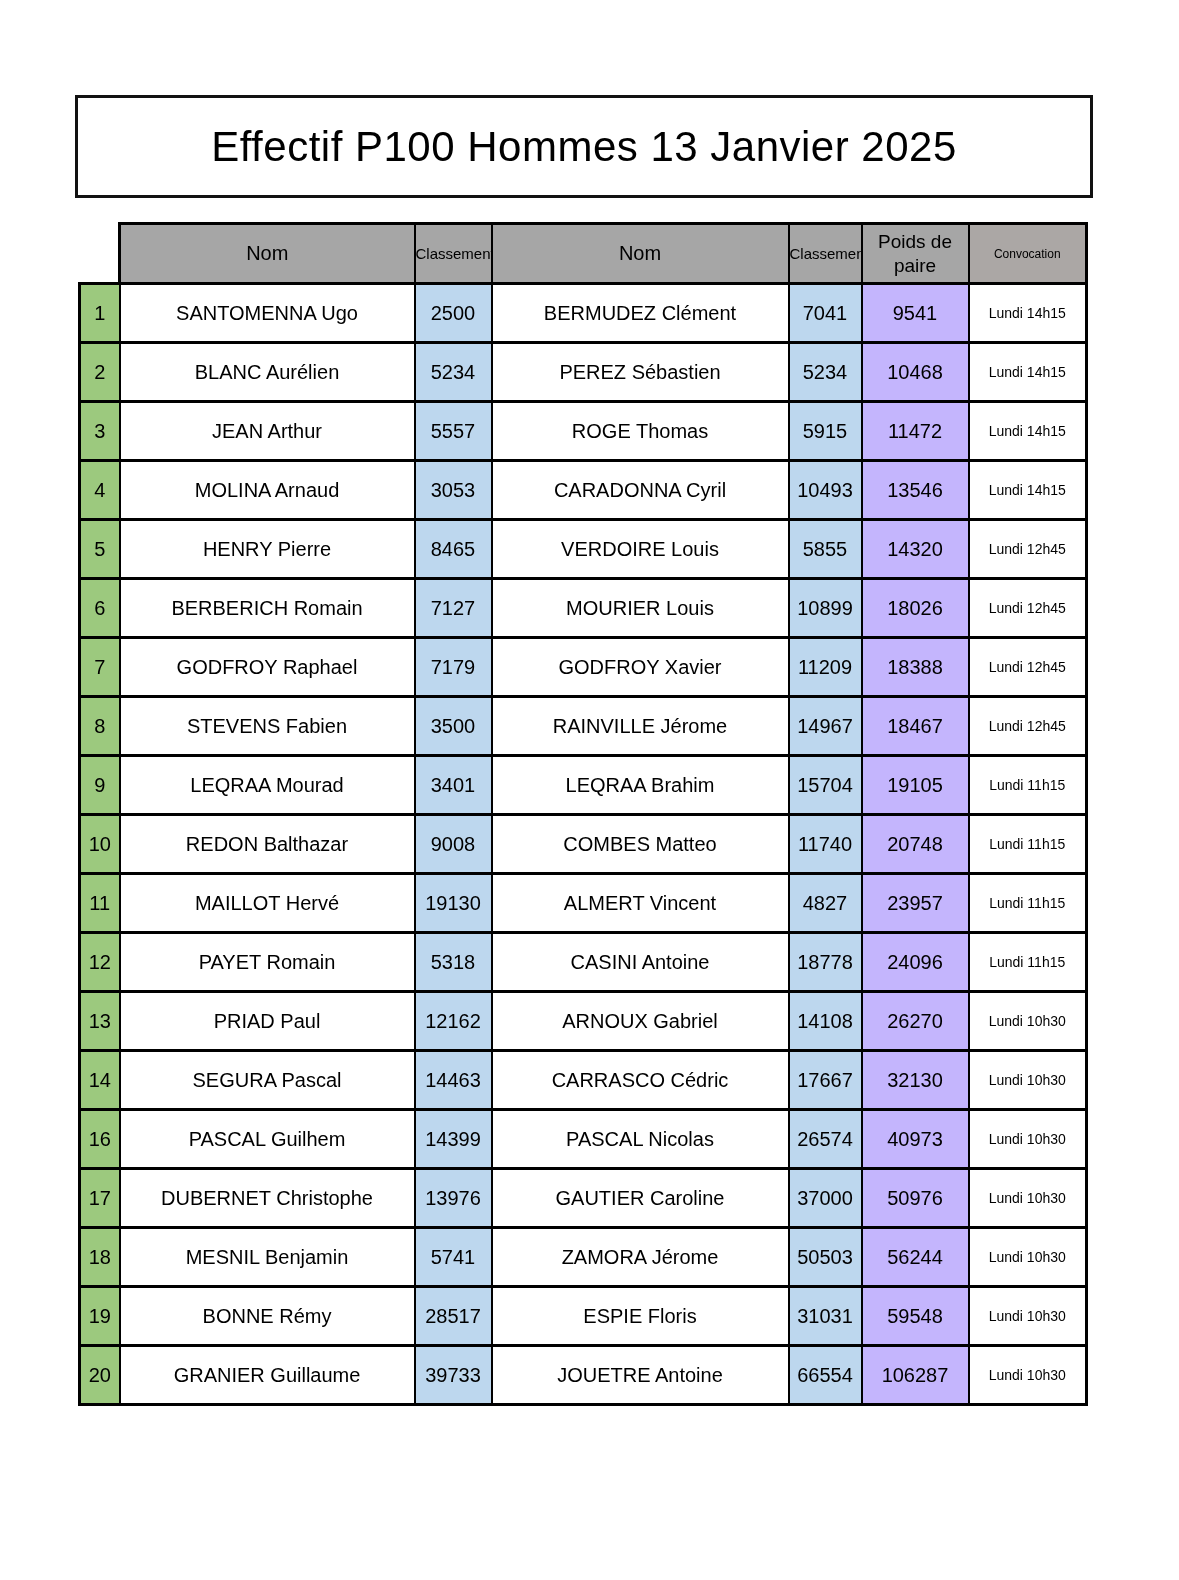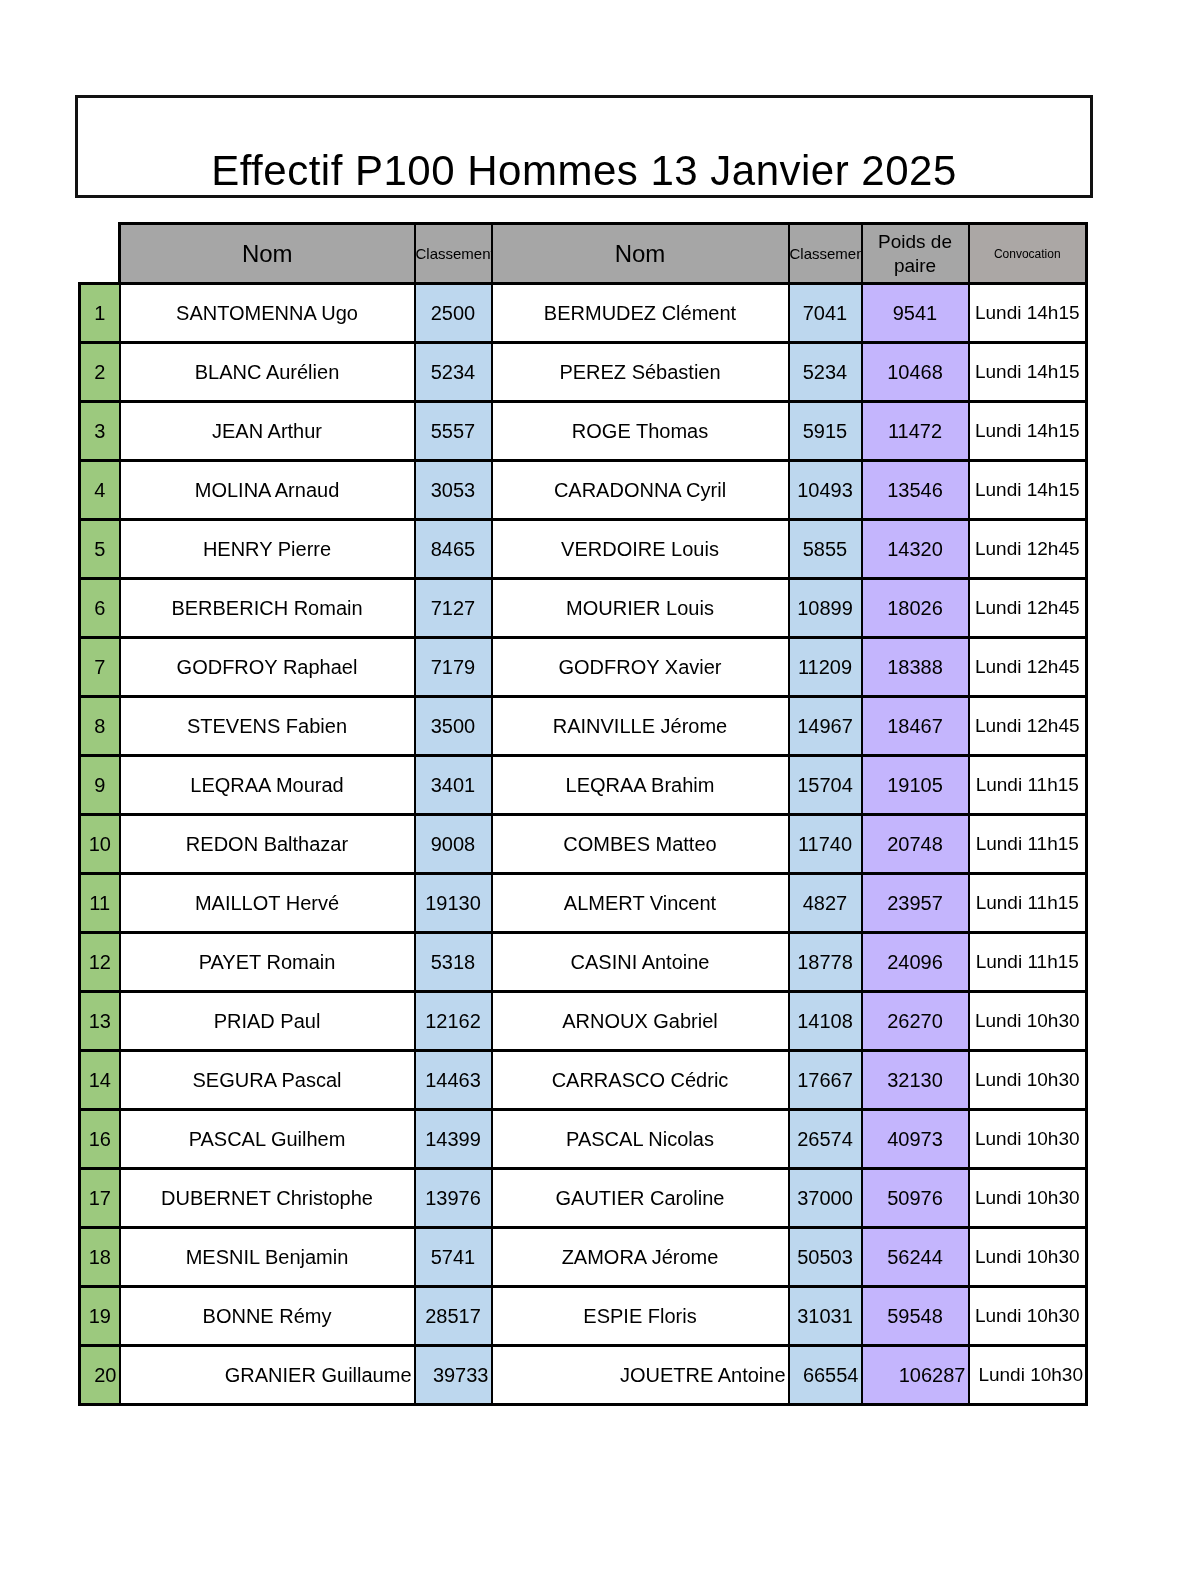--- a/index.html
+++ b/index.html
@@ -13,21 +13,21 @@
   }
   .title-box {
     position: absolute;
     left: 75px;
     top: 95px;
     width: 1012px;
     height: 97px;
     border: 3px solid #111;
     box-sizing: content-box;
     display: flex;
-    align-items: flex-end;
+    align-items: center;
     justify-content: center;
   }
   .title-box h1 {
     margin: 0;
     font-size: 42px;
     font-weight: 400;
     letter-spacing: 0.5px;
     white-space: nowrap;
   }
   table.roster {
@@ -46,40 +46,40 @@
     text-align: center;
     vertical-align: middle;
     padding: 0 2px;
     overflow: hidden;
     font-weight: 400;
   }
   
   tr.header-row { height: 60px; }
   tr.header-row th {
     background: #a6a6a6;
-    font-size: 24px;
+    font-size: 20px;
     border-top-width: 3px;
   }
   tr.header-row th.small-head { font-size: 15px; padding: 0; }
   tr.header-row th.wrap-head { font-size: 19px; line-height: 1.25; }
   tr.header-row th.conv-head { font-size: 12px; background: #aba7a5; }
   tr.header-row th.corner {
     border: none;
     background: transparent;
   }
   tr.header-row th.first-col { border-left-width: 3px; }
   tr.header-row th.last-col { border-right-width: 3px; }
   
   tbody tr { height: 59px; }
   tbody td { font-size: 20px; background: #ffffff; }
   tbody td.num   { background: #9cc97e; border-left-width: 3px; font-size: 20px; }
   tbody td.rank  { background: #bdd7ee; }
   tbody td.poids { background: #c4b5fd; }
-  tbody td.conv  { border-right-width: 3px; font-size: 19px; }
-  tbody tr:last-child td { border-bottom-width: 3px; text-align: right; }
+  tbody td.conv  { border-right-width: 3px; font-size: 14px; }
+  tbody tr:last-child td { border-bottom-width: 3px; }
 </style>
 </head>
 <body>
 
 <div class="page">
 
   <div class="title-box">
     <h1>Effectif P100 Hommes 13 Janvier 2025</h1>
   </div>
 

